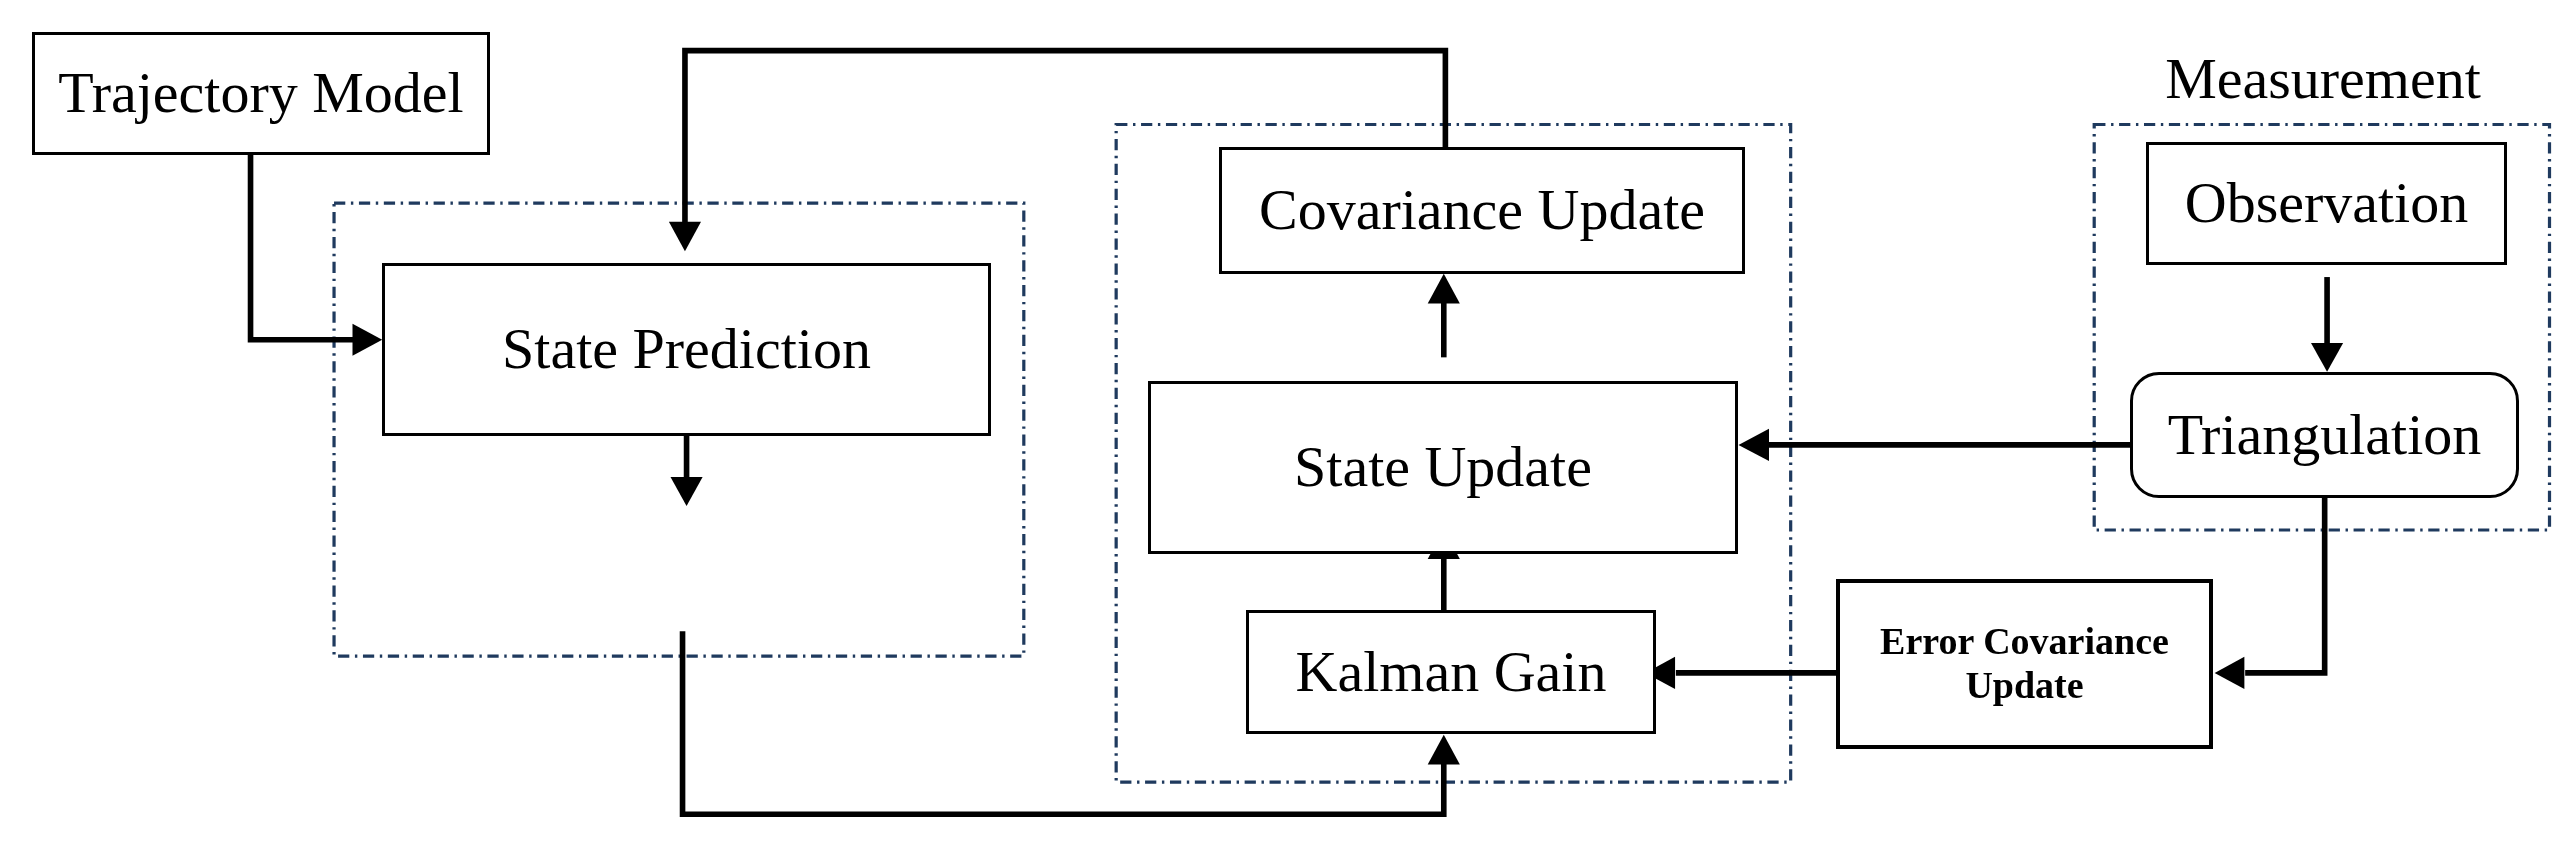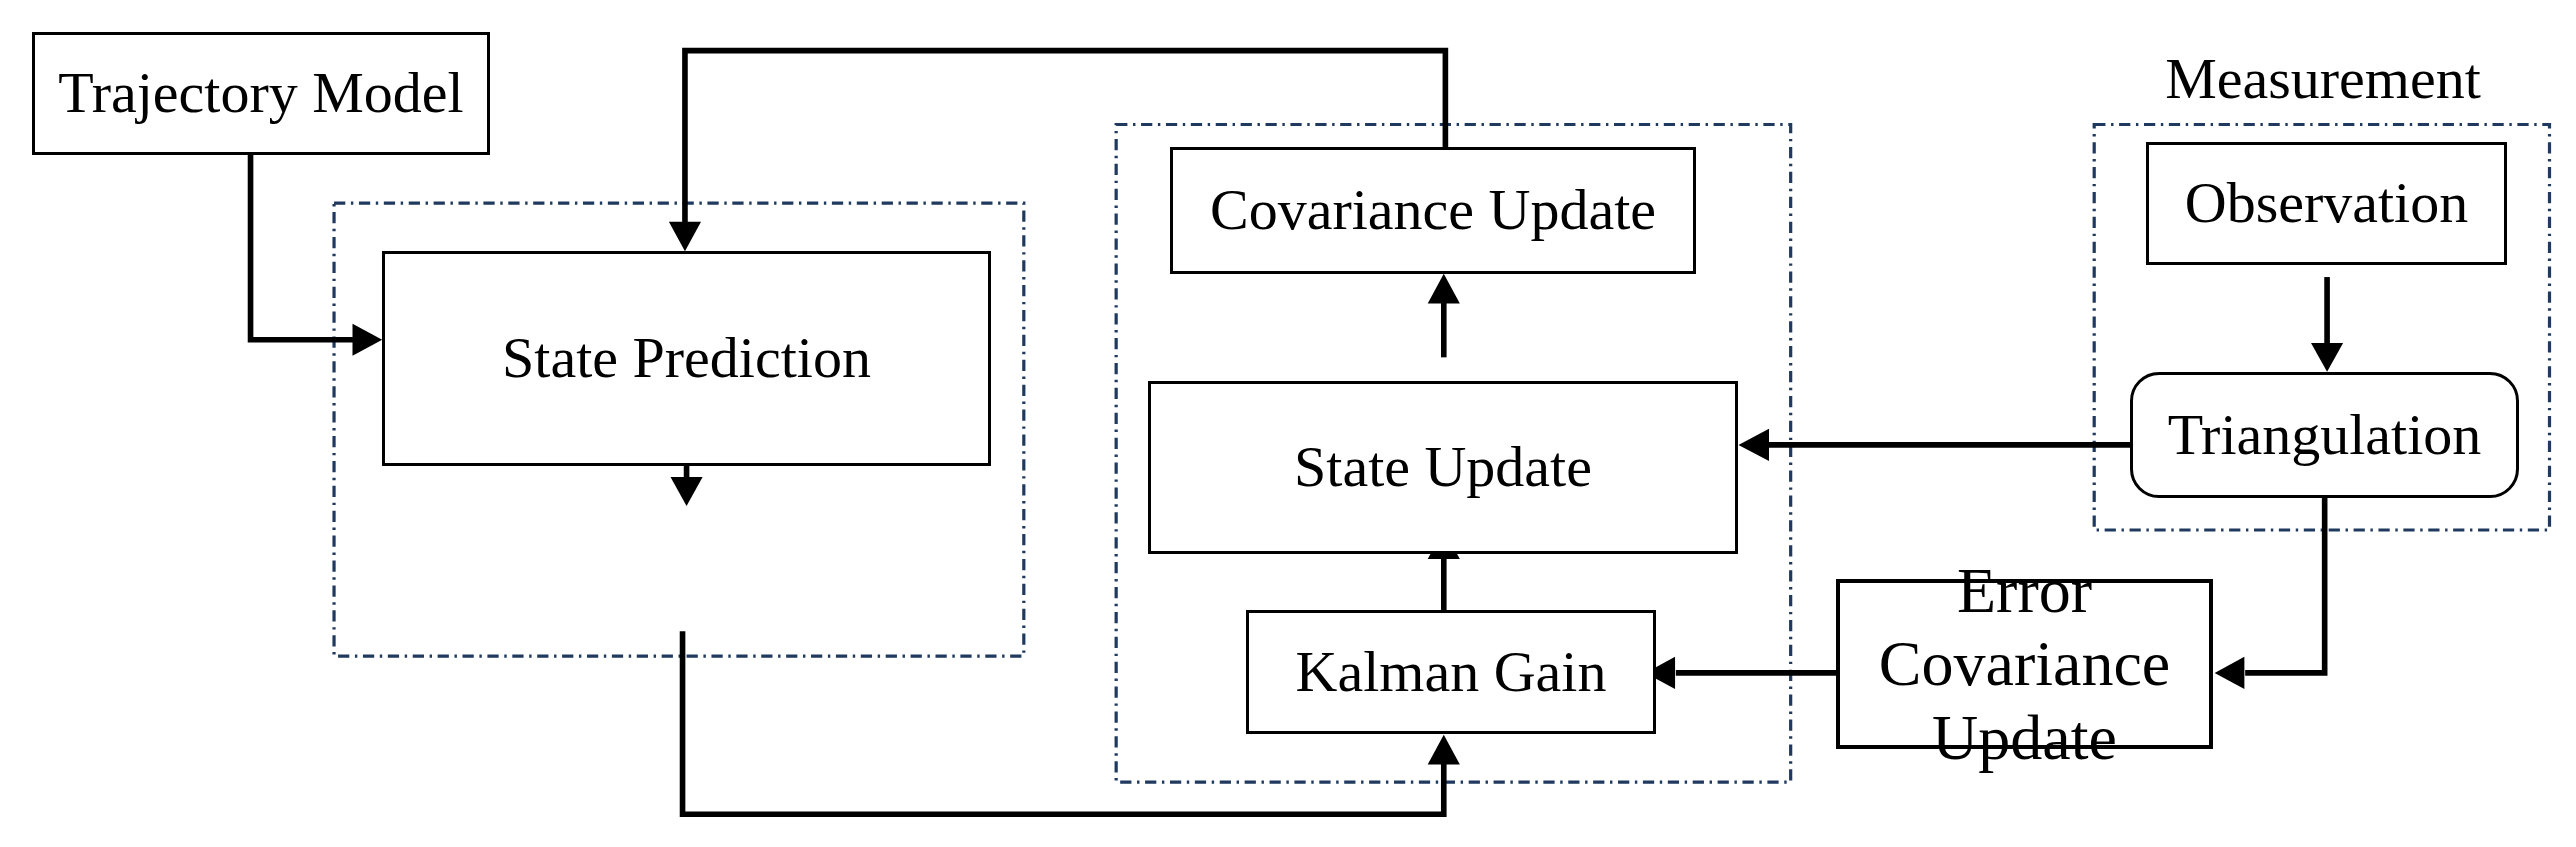--- a/index.html
+++ b/index.html
@@ -28,21 +28,21 @@
     box-sizing:border-box;
     background:var(--node-background);
     border:3.2px solid var(--node-border-color);
     display:flex;align-items:center;justify-content:center;
     text-align:center;
     font-size:58px;
     line-height:1.15;
     z-index:2;
     white-space:nowrap;
   }
-  .node.thick{border-width:4.8px;font-size:64px;white-space:normal;padding:0 3.2px;}
+  .node.thick{border-width:4.8px;font-size:38px;white-space:normal;padding:0 3.2px;font-weight:bold;}
   .free-label{
     position:absolute;
     display:flex;align-items:center;justify-content:center;
     text-align:left;
     font-size:58px;
     z-index:2;
     white-space:nowrap;
   }
 </style>
 </head>
@@ -102,24 +102,24 @@
     </g>
 
     <g>
       <path class="connector" d="M 2288 838 L 2087 838"></path>
       <polygon class="arrowhead" points="2049,838 2086,818 2086,858"></polygon>
     </g>
   </svg>
 
   <div class="node" style="left:24px;top:32px;width:458px;height:123px;margin-left:8px;">Trajectory Model</div>
 
-  <div class="node" style="left:382px;top:251px;width:609px;height:215px;">State Prediction</div>
+  <div class="node" style="left:382px;top:263px;width:609px;height:173px;">State Prediction</div>
 
 
-  <div class="node" style="left:1170px;top:147px;width:526px;height:127px;">Covariance Update</div>
+  <div class="node" style="left:1219px;top:147px;width:526px;height:127px;">Covariance Update</div>
 
   <div class="node" style="left:1148px;top:352px;width:590px;height:173px;margin-top:29px;">State Update</div>
 
   <div class="node" style="left:1246px;top:610px;width:410px;height:124px;">Kalman Gain</div>
 
   <div class="node thick" style="left:1836px;top:579px;width:377px;height:170px;">Error Covariance Update</div>
 
   <div class="node" style="left:2146px;top:142px;width:361px;height:123px;">Observation</div>
 
   <div class="node" style="left:2130px;top:372px;width:389px;height:126px;border-radius:29px;">Triangulation</div>

